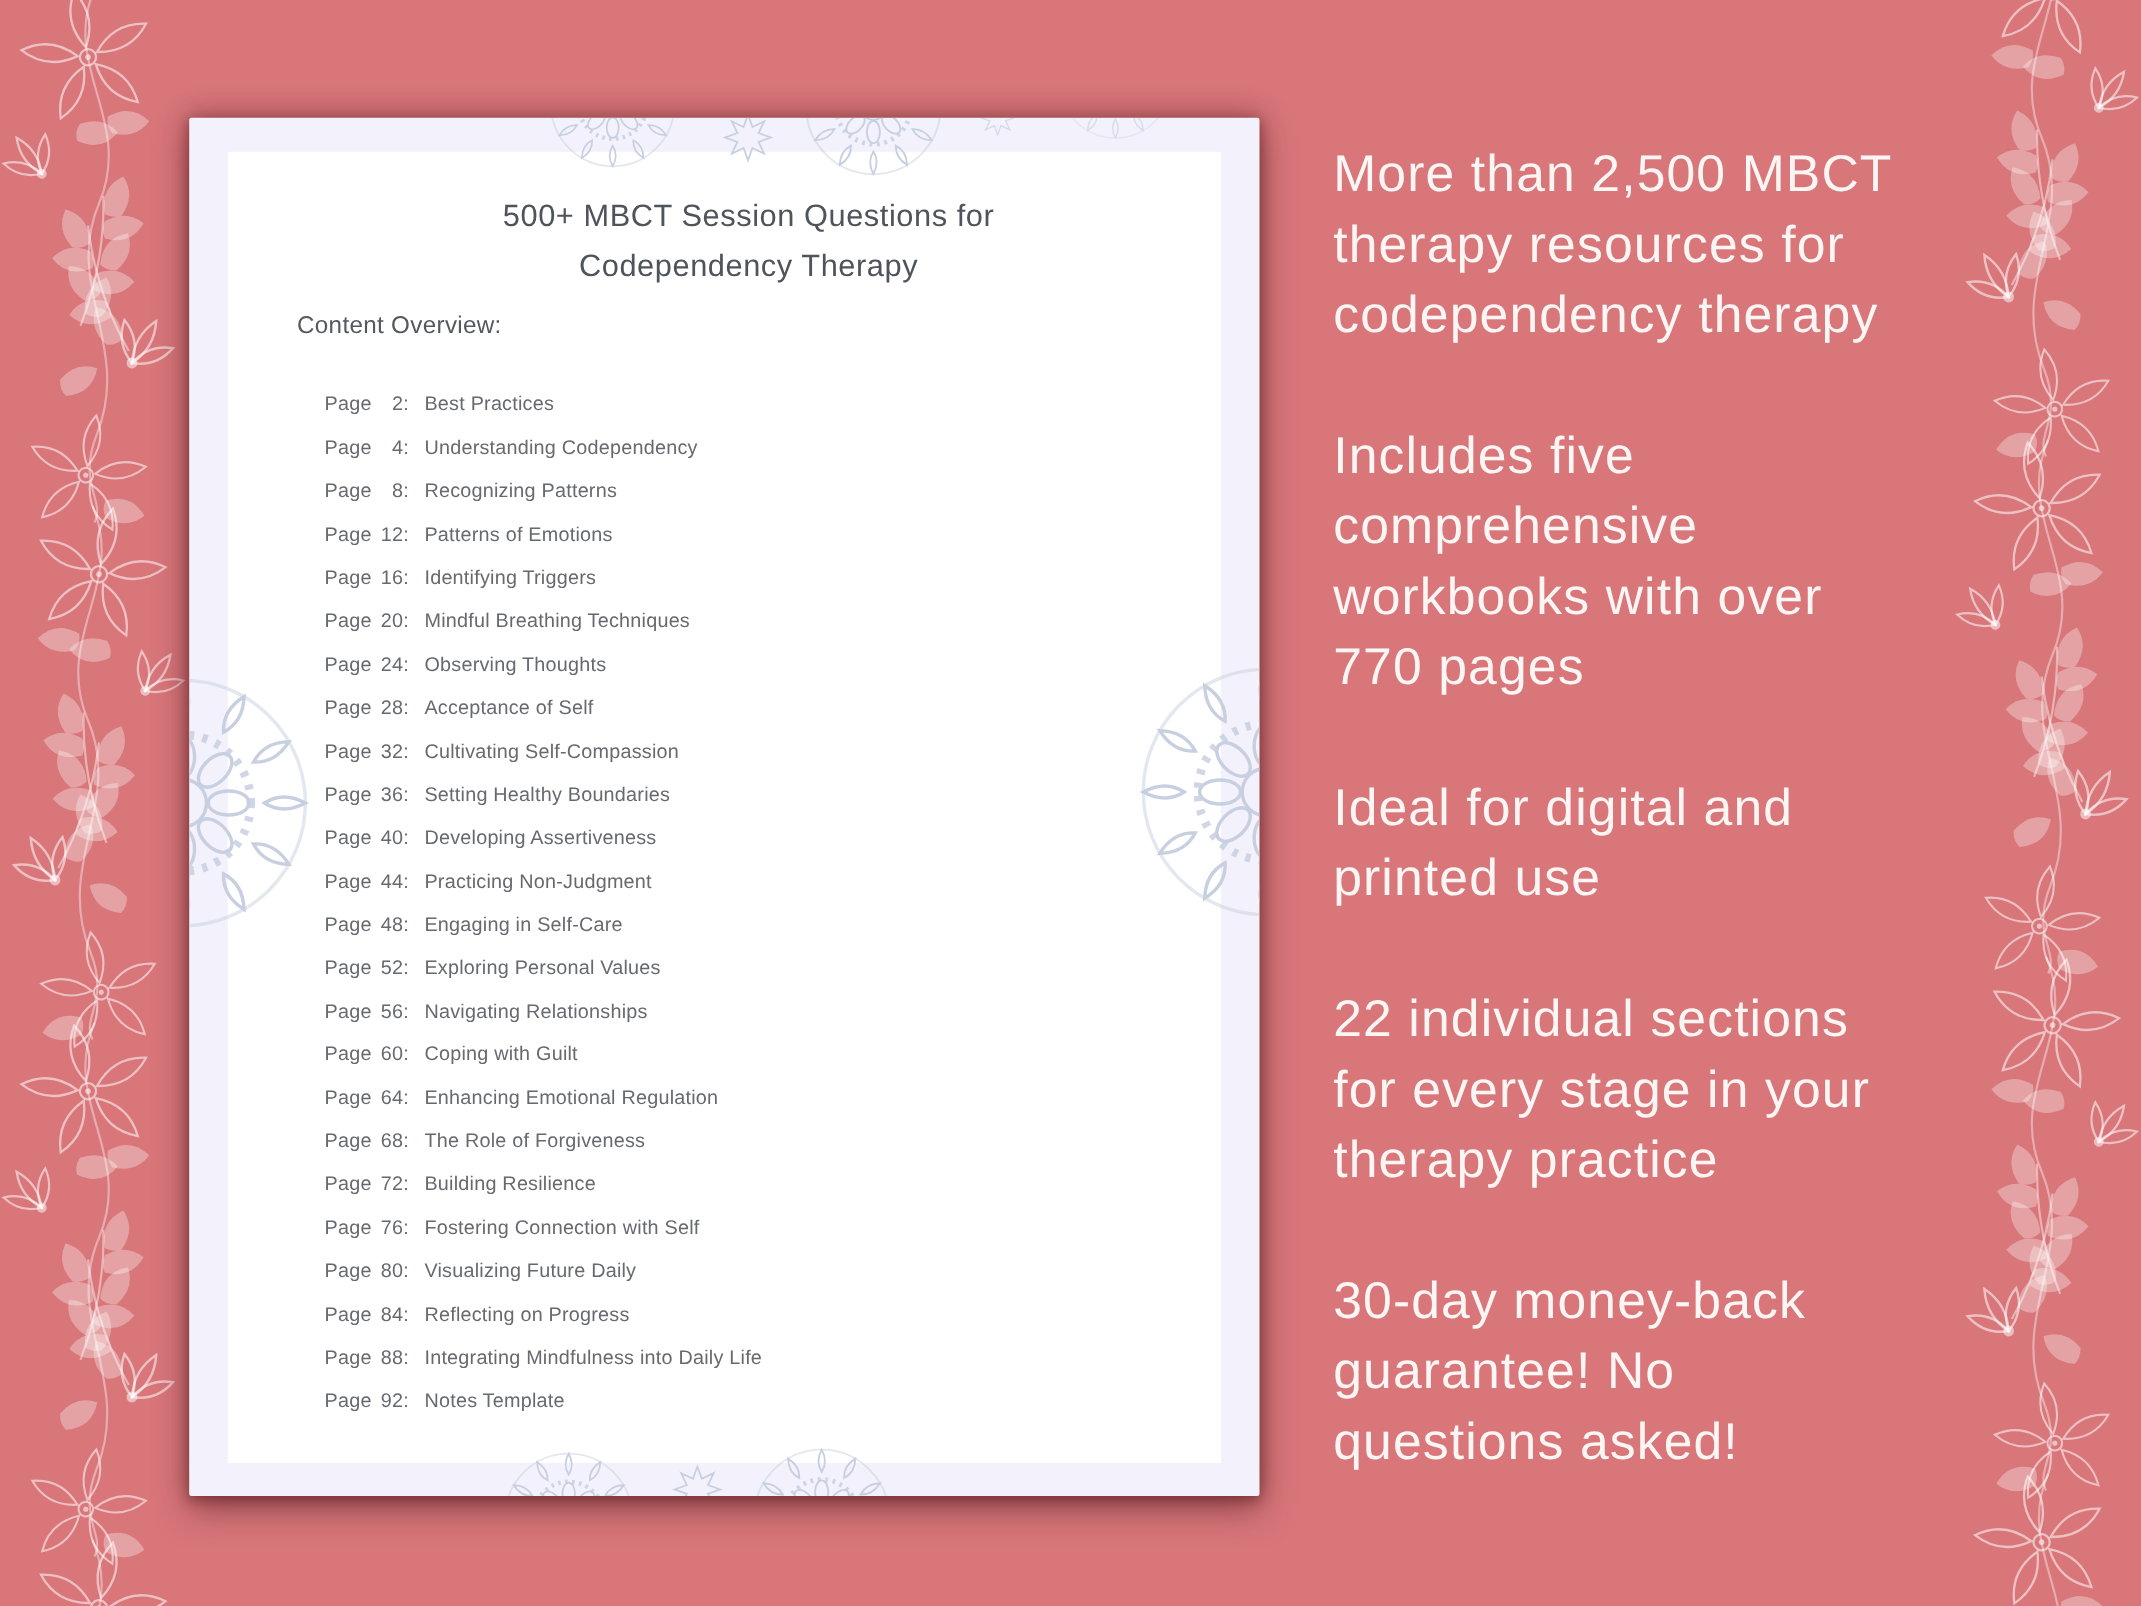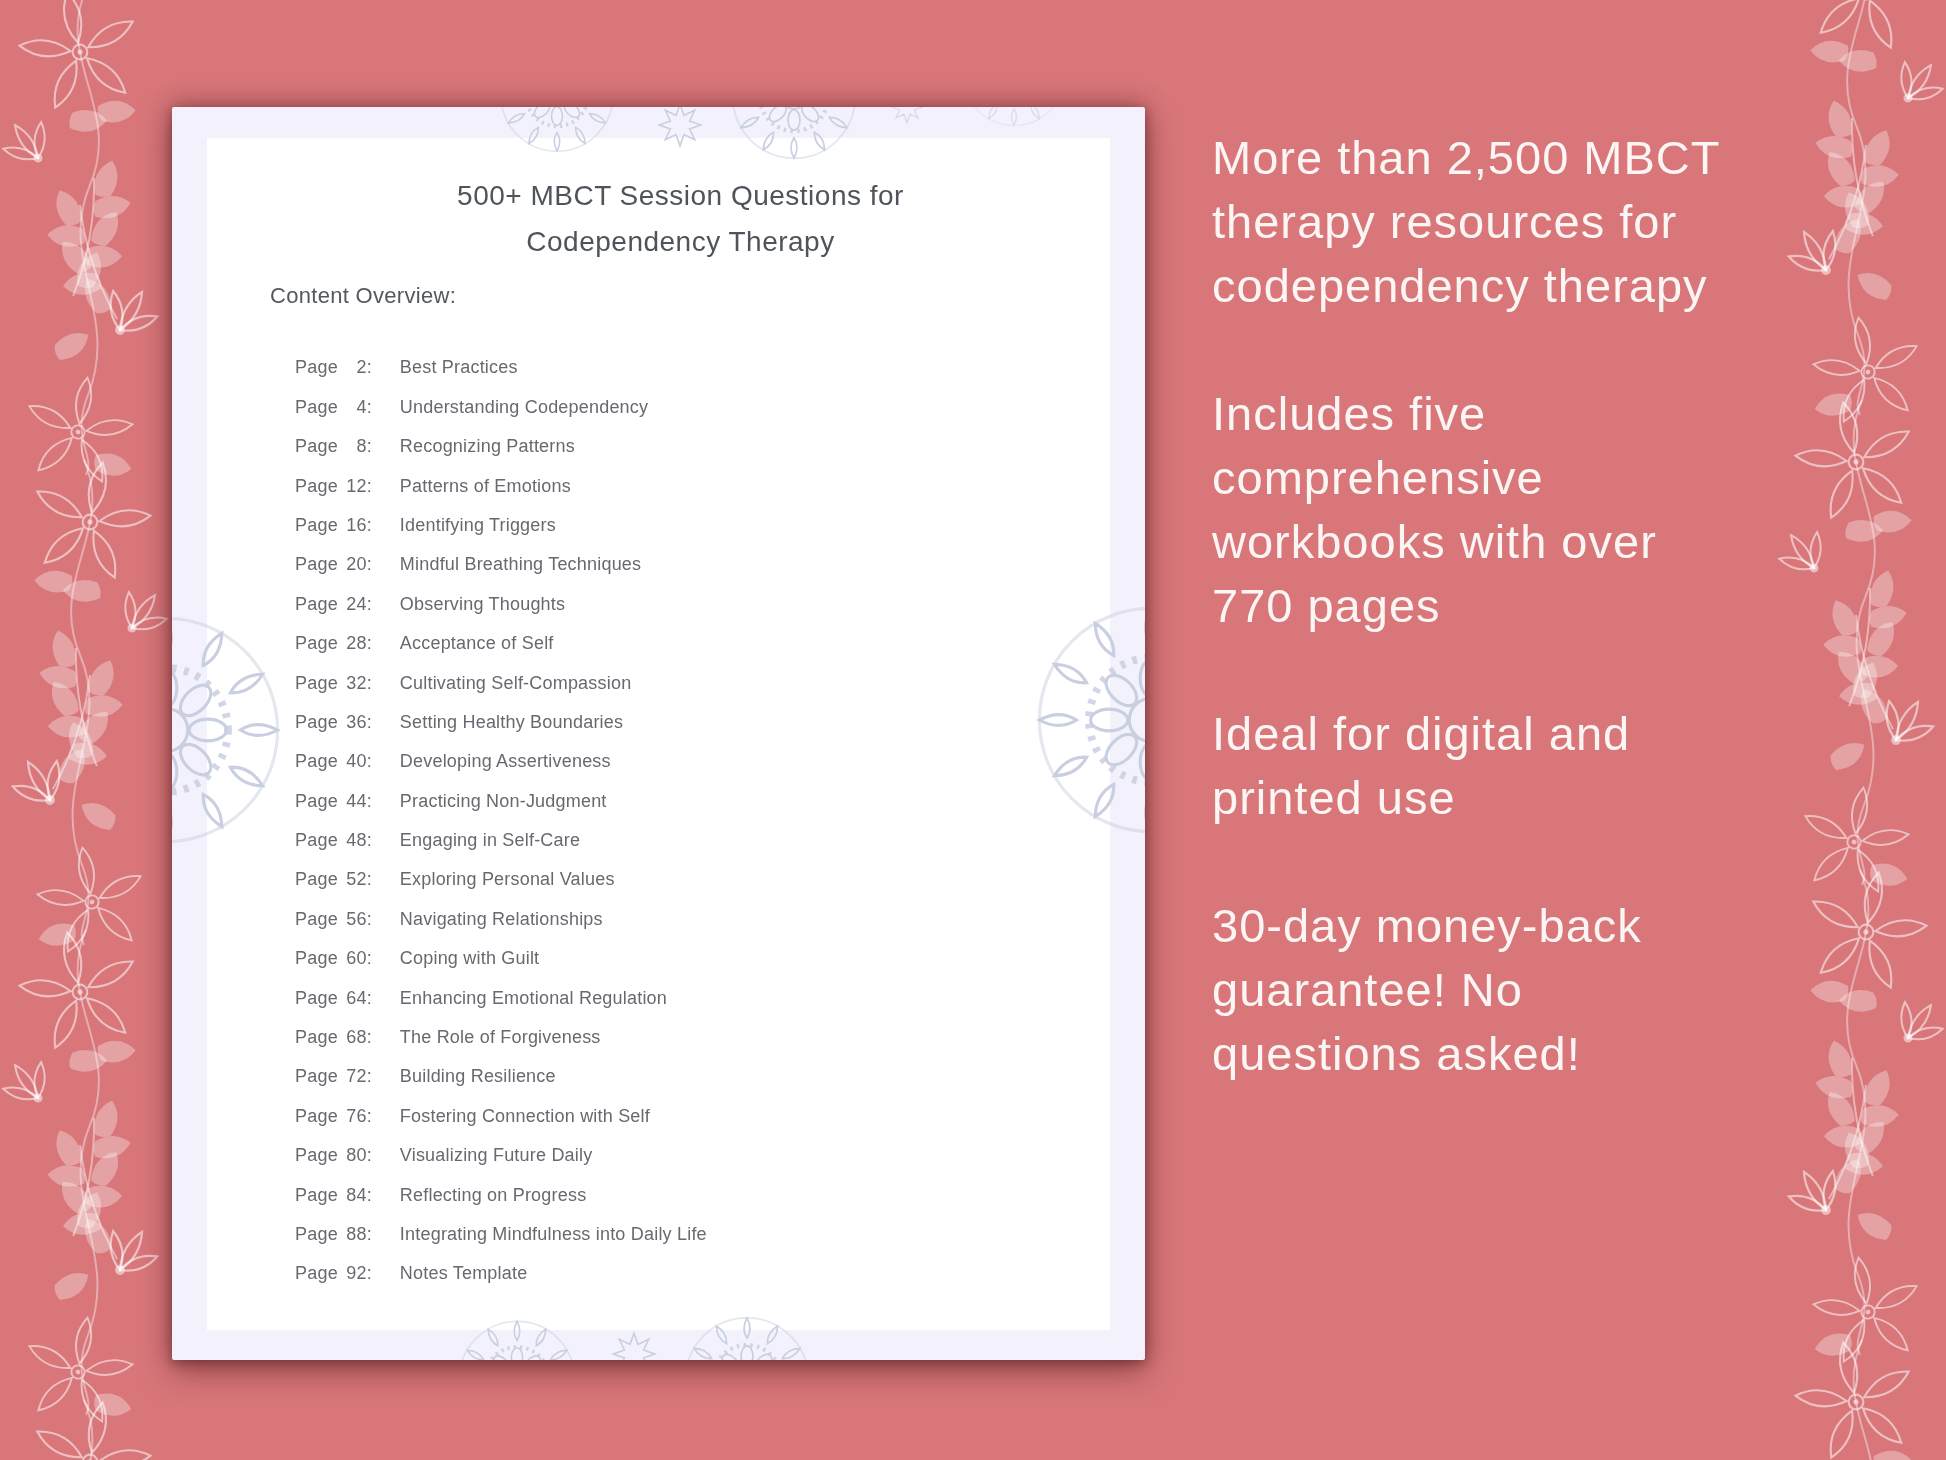--- a/index.html
+++ b/index.html
@@ -42,21 +42,21 @@
   }
   .overview{
     position:absolute;left:98px;top:176px;
     font-size:22px;letter-spacing:.3px;
     color:var(--overview-text);
   }
   .toc{position:absolute;left:123px;top:232px;}
   .toc-row{height:39.4px;display:flex;align-items:flex-end;font-size:18px;letter-spacing:.2px;color:var(--list-text);}
   .toc-word{margin-right:6px;}
   .toc-num{display:inline-block;min-width:28px;text-align:right;}
-  .toc-title{margin-left:28px;}
+  .toc-title{margin-left:14px;}
   .marketing{position:absolute;left:1212px;top:110px;width:690px;}
   .marketing p{
     font-size:47px;line-height:64px;letter-spacing:1px;
     color:var(--marketing-text);
     white-space:pre-line;
     margin:16px 0 64px 0;
     font-weight:400;
   }
 </style>
 </head>
@@ -332,18 +332,21 @@
   <div class="marketing">
     <p>More than 2,500 MBCT
 therapy resources for
 codependency therapy</p>
     <p>Includes five
 comprehensive
 workbooks with over
 770 pages</p>
     <p>Ideal for digital and
 printed use</p>
+    <p>22 individual sections
+for every stage in your
+therapy practice</p>
     <p>30-day money-back
 guarantee! No
 questions asked!</p>
   </div>
 
 </div>
 
 </body></html>

